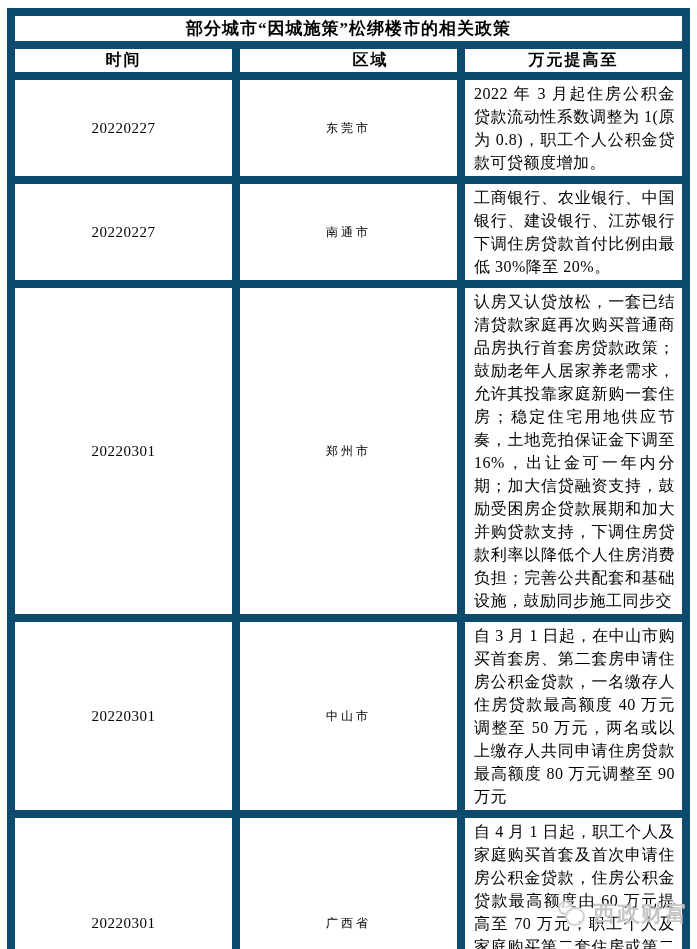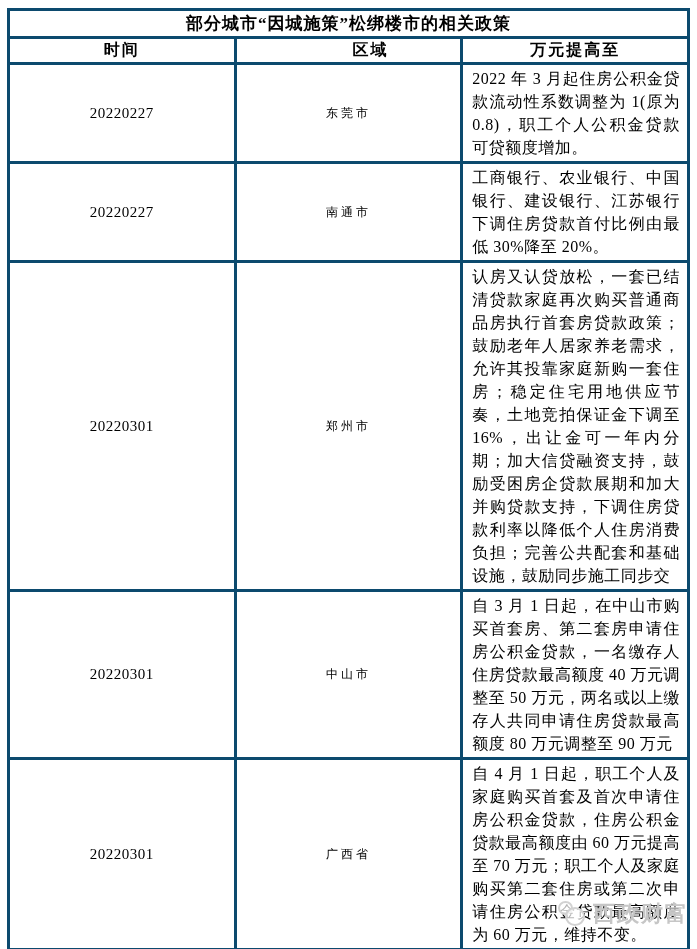--- a/index.html
+++ b/index.html
@@ -17,21 +17,21 @@
     position: absolute;
     left: 7px;
     top: 8px;
     width: 683px;
     height: 932px;
     border-collapse: collapse;
     table-layout: fixed;
     background: #ffffff;
   }
   .policy-table td, .policy-table th {
-    border: 3px solid #0c4a6e;
+    border: 8px solid #0c4a6e;
     vertical-align: middle;
     box-sizing: border-box;
   }
   .policy-table {
     border: 3px solid #000000;
   }
   .title-cell {
     font-weight: bold;
     font-size: 17px;
     text-align: center;

